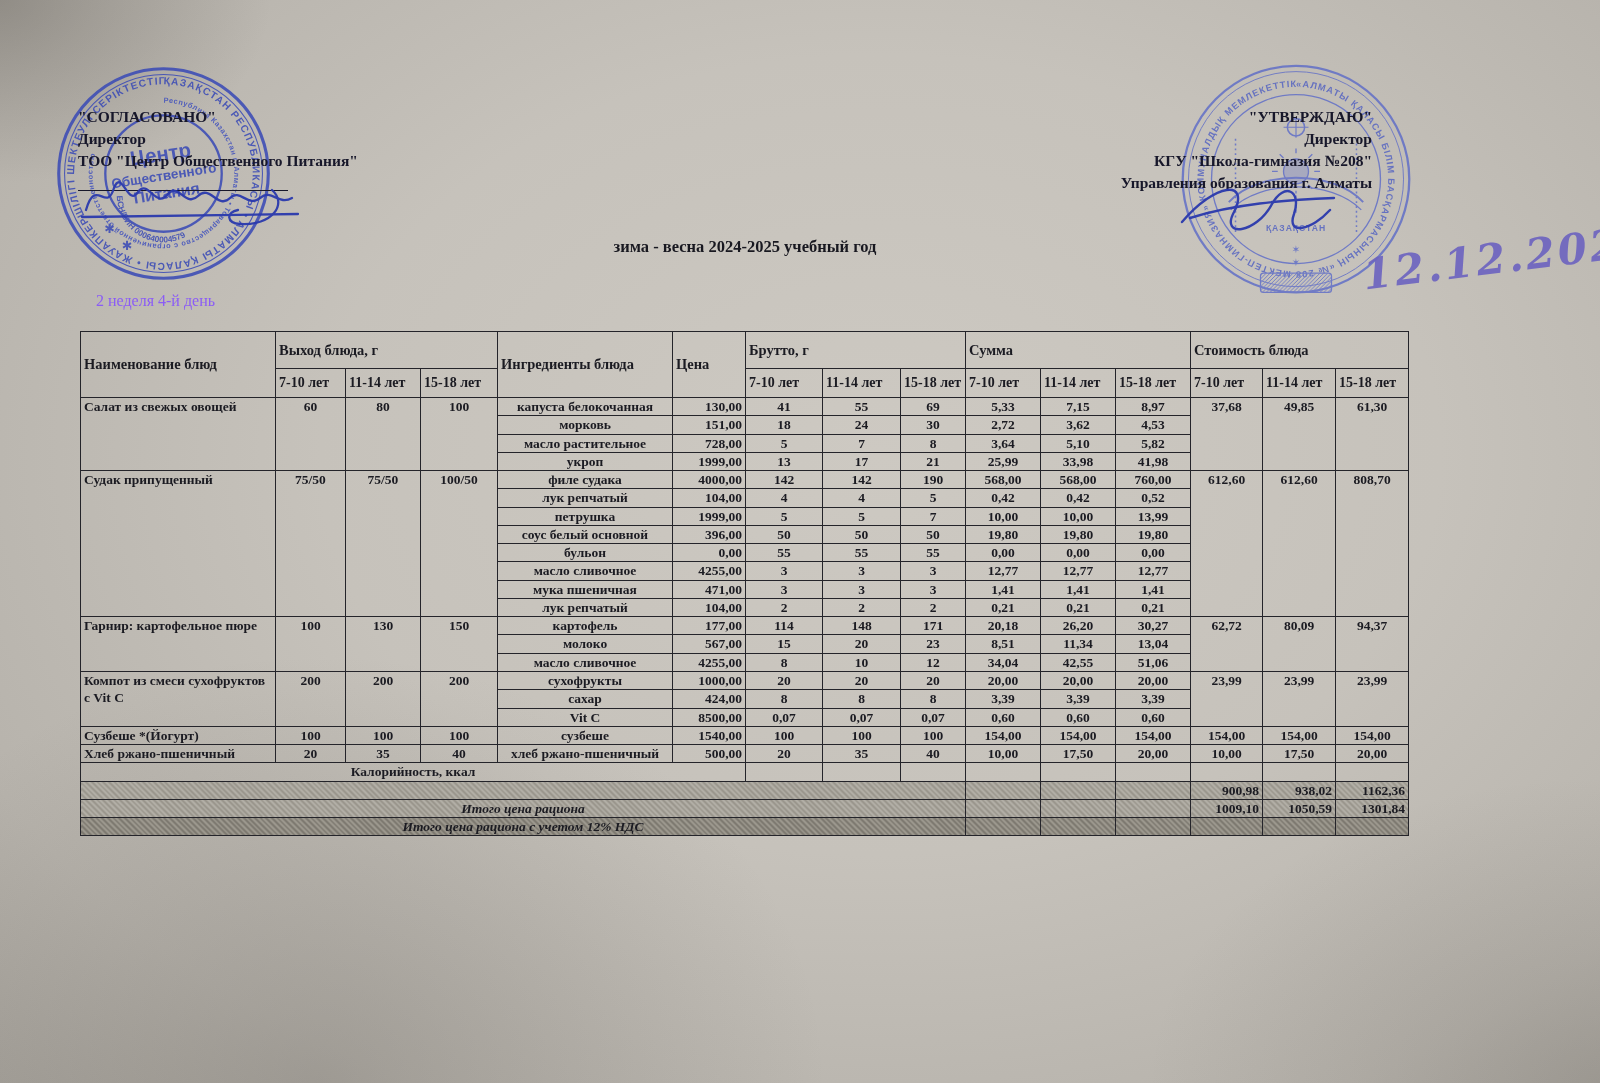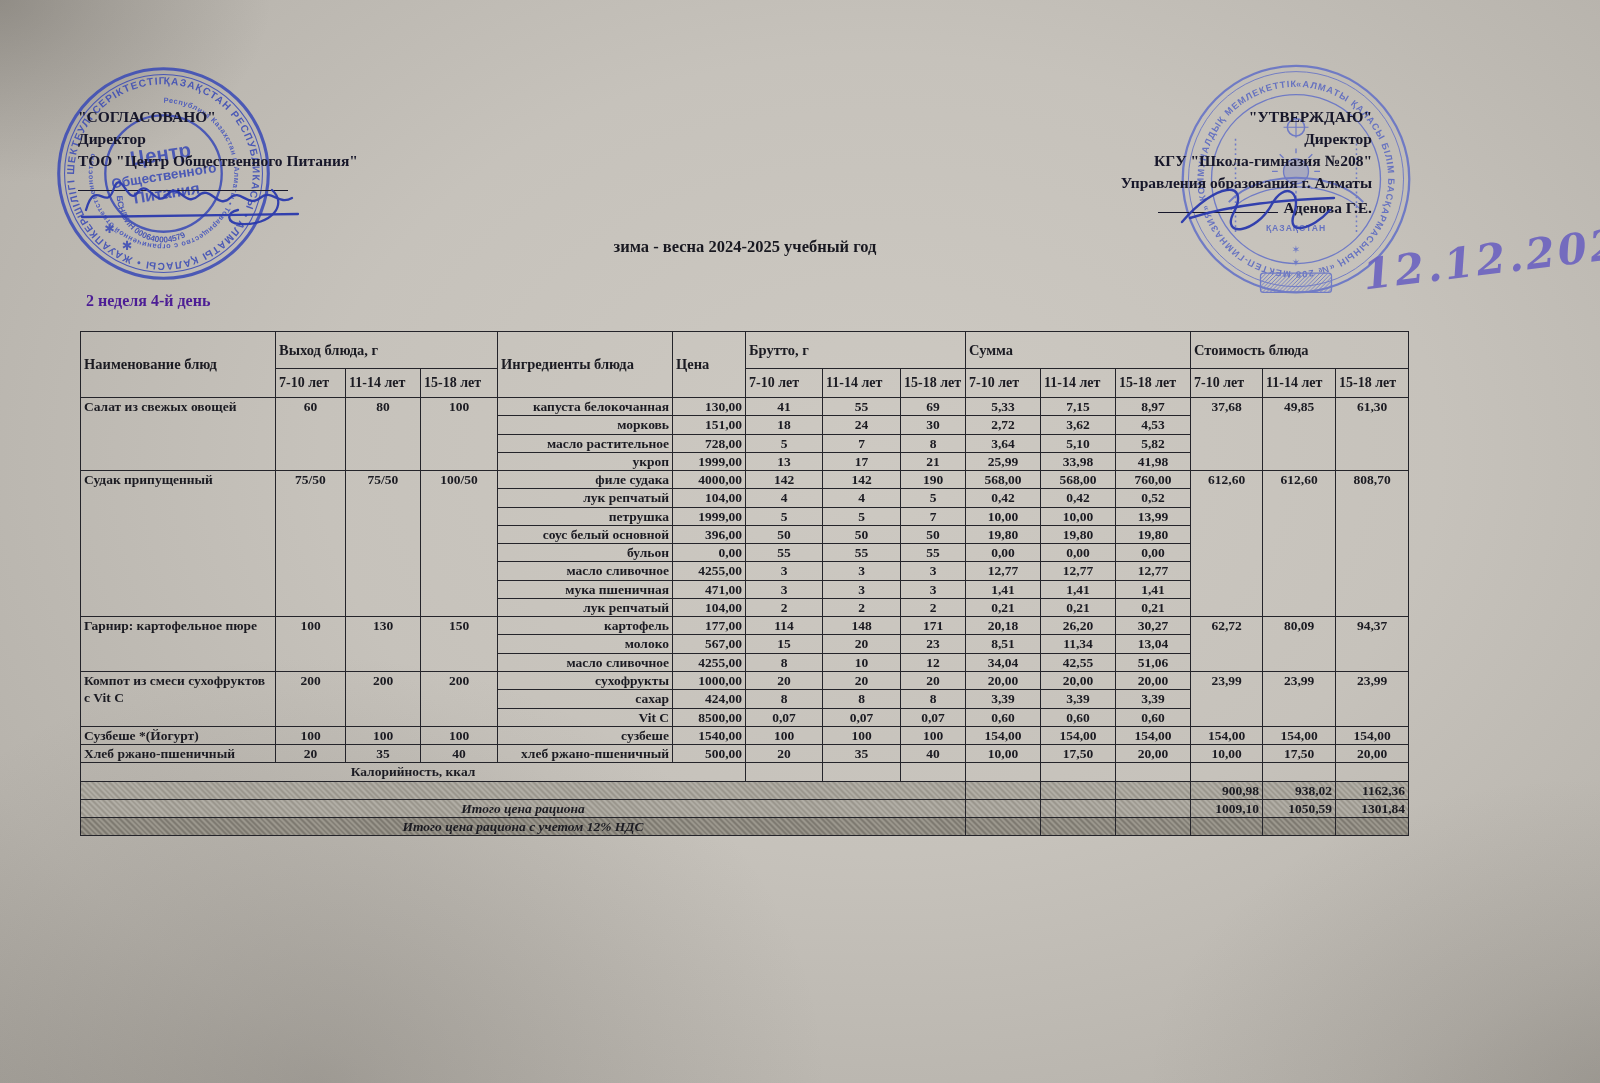--- a/index.html
+++ b/index.html
@@ -16,42 +16,42 @@
 
   
   .approval{font-weight:bold;font-size:15.5px;line-height:22px;color:#17172a;z-index:4;}
   .approval-left{left:78px;top:106px;width:430px;text-align:left;}
   .approval-right{left:990px;top:106px;width:382px;text-align:right;}
   .sigrow{height:24px;position:relative;}
   .sigline{display:inline-block;border-bottom:1.6px solid #17172a;width:210px;height:18px;}
   .sigline.rt{width:120px;margin-right:6px;}
   .doc-title{left:80px;top:232px;width:1330px;text-align:center;font-weight:bold;
     font-size:16.5px;line-height:29px;color:#181820;z-index:4;}
-  .week-label{left:86px;top:292px;font-weight:bold;font-size:16px;color:#4c1d95;z-index:4;}
+  .week-label{left:96px;top:292px;font-weight:normal;font-size:16px;color:#8b5cf6;z-index:4;}
   .hand-date{left:1362px;top:236px;width:240px;z-index:6;
     font-family:"DejaVu Serif", serif;font-style:italic;font-weight:bold;
     font-size:42px;color:#6c63c0;letter-spacing:3px;transform:rotate(-7deg);opacity:.9;}
 
   
   .stamp{z-index:3;opacity:.88;}
   .sig{z-index:5;}
 
   
   table.menu{border-collapse:collapse;position:absolute;left:80px;top:331px;width:1328px;
     table-layout:fixed;z-index:4;}
   table.menu th, table.menu td{
     border:1.5px solid #24242a;color:#1b1b22;font-weight:bold;
     font-size:13.5px;line-height:1.28;padding:0 3px;overflow:hidden;
   }
   table.menu thead th{text-align:left;vertical-align:middle;font-size:14.5px;}
   table.menu thead tr.h1 th{height:36px;}
   table.menu thead tr.h2 th{height:28px;font-size:14px;}
   table.menu tbody td{height:17px;}
   .dish{text-align:left;vertical-align:top;padding-left:4px;font-size:13px;}
-  .ing{text-align:right;padding-left:5px;}
+  .ing{text-align:center;padding-left:5px;}
   .price{text-align:right;padding-right:9px;margin-left:25px;}
   .num{text-align:center;}
   .topv{vertical-align:top;margin-top:40px;}
   .flabel{text-align:center;padding-left:5px;}
   .fitalic{font-style:italic;}
   .fv{text-align:right;padding-right:6px;}
   tr.hatch-light td{background:repeating-linear-gradient(45deg,#b3afa7 0 2px,#99958c 2px 4px);}
   tr.hatch-dark td{background:repeating-linear-gradient(45deg,#9d998f 0 2px,#7c786f 2px 4px);}
 </style>
 </head>
@@ -125,23 +125,20 @@
   <div class="sigrow">
     <span class="sigline"></span>
   </div>
 </div>
 
 <div class="abs approval approval-right">
   <div>"УТВЕРЖДАЮ"</div>
   <div>Директор</div>
   <div>КГУ  "Школа-гимназия №208"</div>
   <div>Управления образования г. Алматы</div>
-  <div>
-    <span class="sigline rt"></span><span>Аденова Г.Е.</span>
-  </div>
 </div>
 
 <svg class="abs sig" style="left:76px;top:160px;" width="280" height="72" viewBox="0 0 280 72">
   <g fill="none" stroke="#2b3aad" stroke-width="2.3" stroke-linecap="round" opacity=".95">
     <path d="M10,50 C20,16 30,54 38,28 C46,8 52,48 62,32 C72,18 80,50 92,34 C102,22 110,48 122,36 C134,24 142,50 154,38 C164,28 172,48 184,38 C196,28 202,46 216,38"></path>
     <path d="M196,30 C212,44 196,66 164,64 C150,63 150,52 162,50"></path>
     <path d="M6,57 L222,54"></path>
   </g>
 </svg>
 <svg class="abs sig" style="left:1164px;top:176px;" width="210" height="66" viewBox="0 0 210 66">

